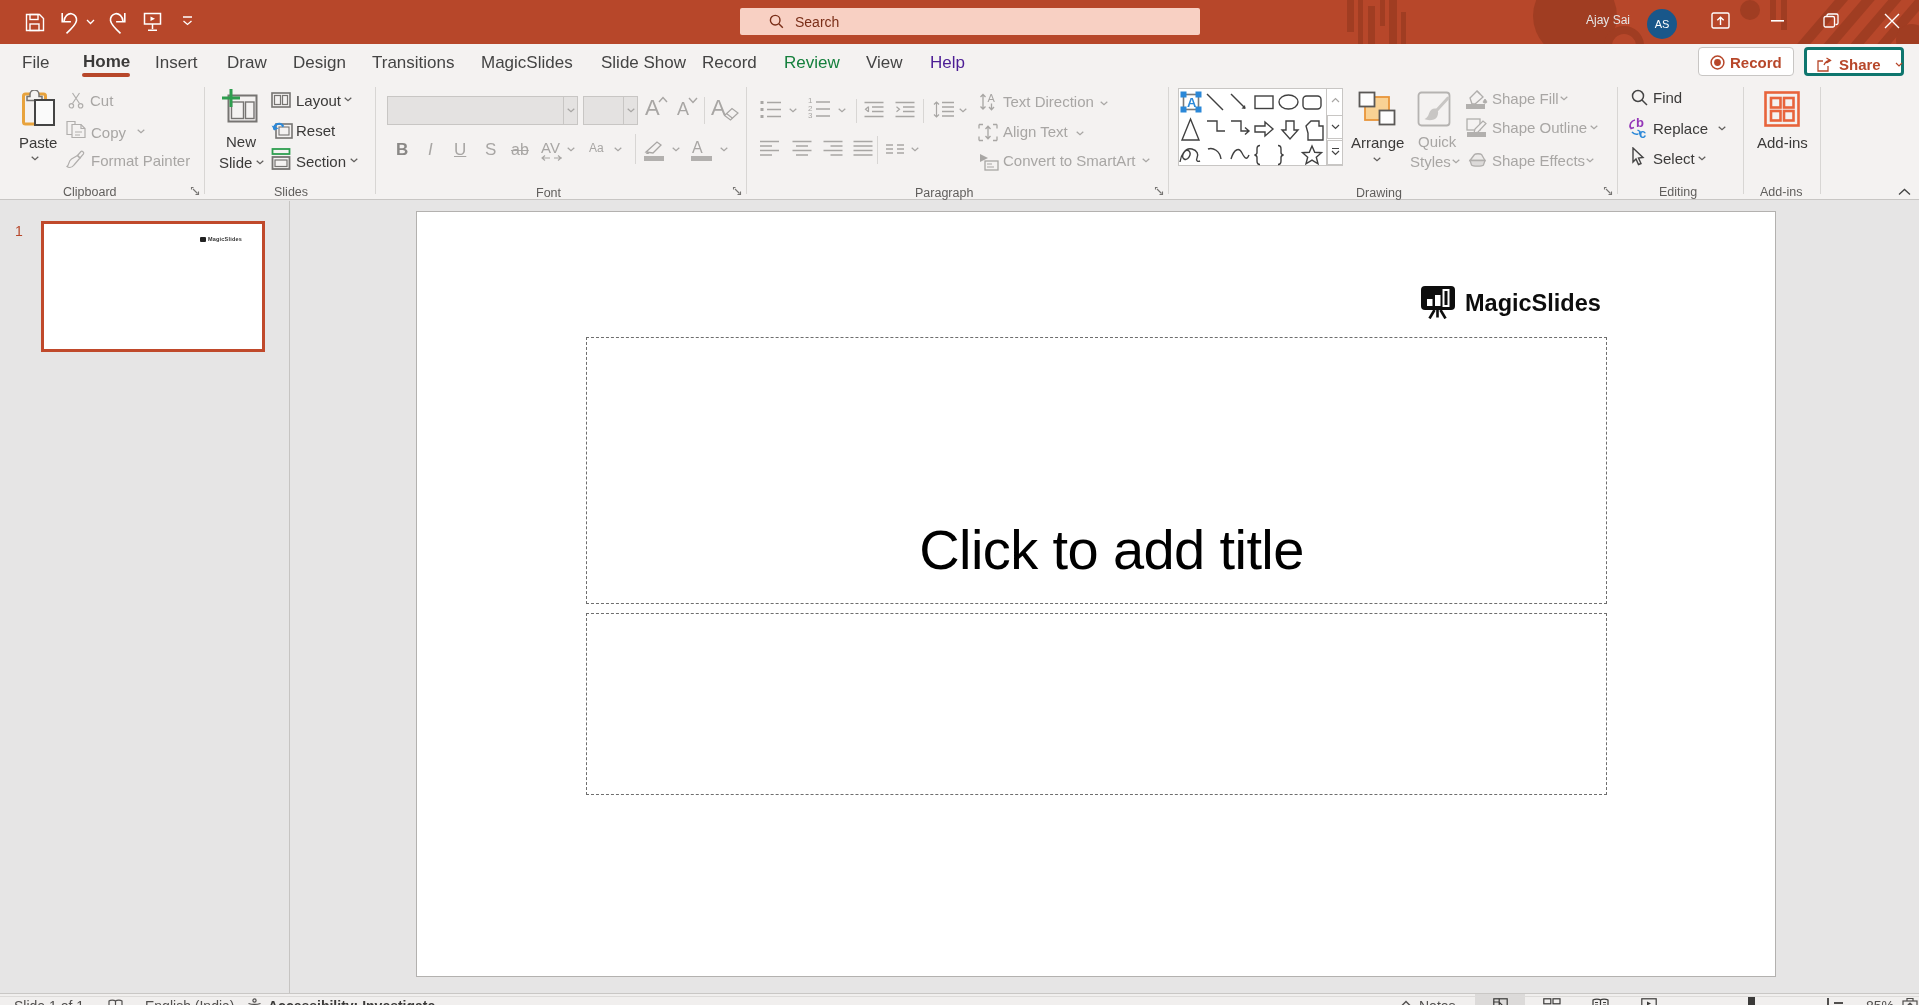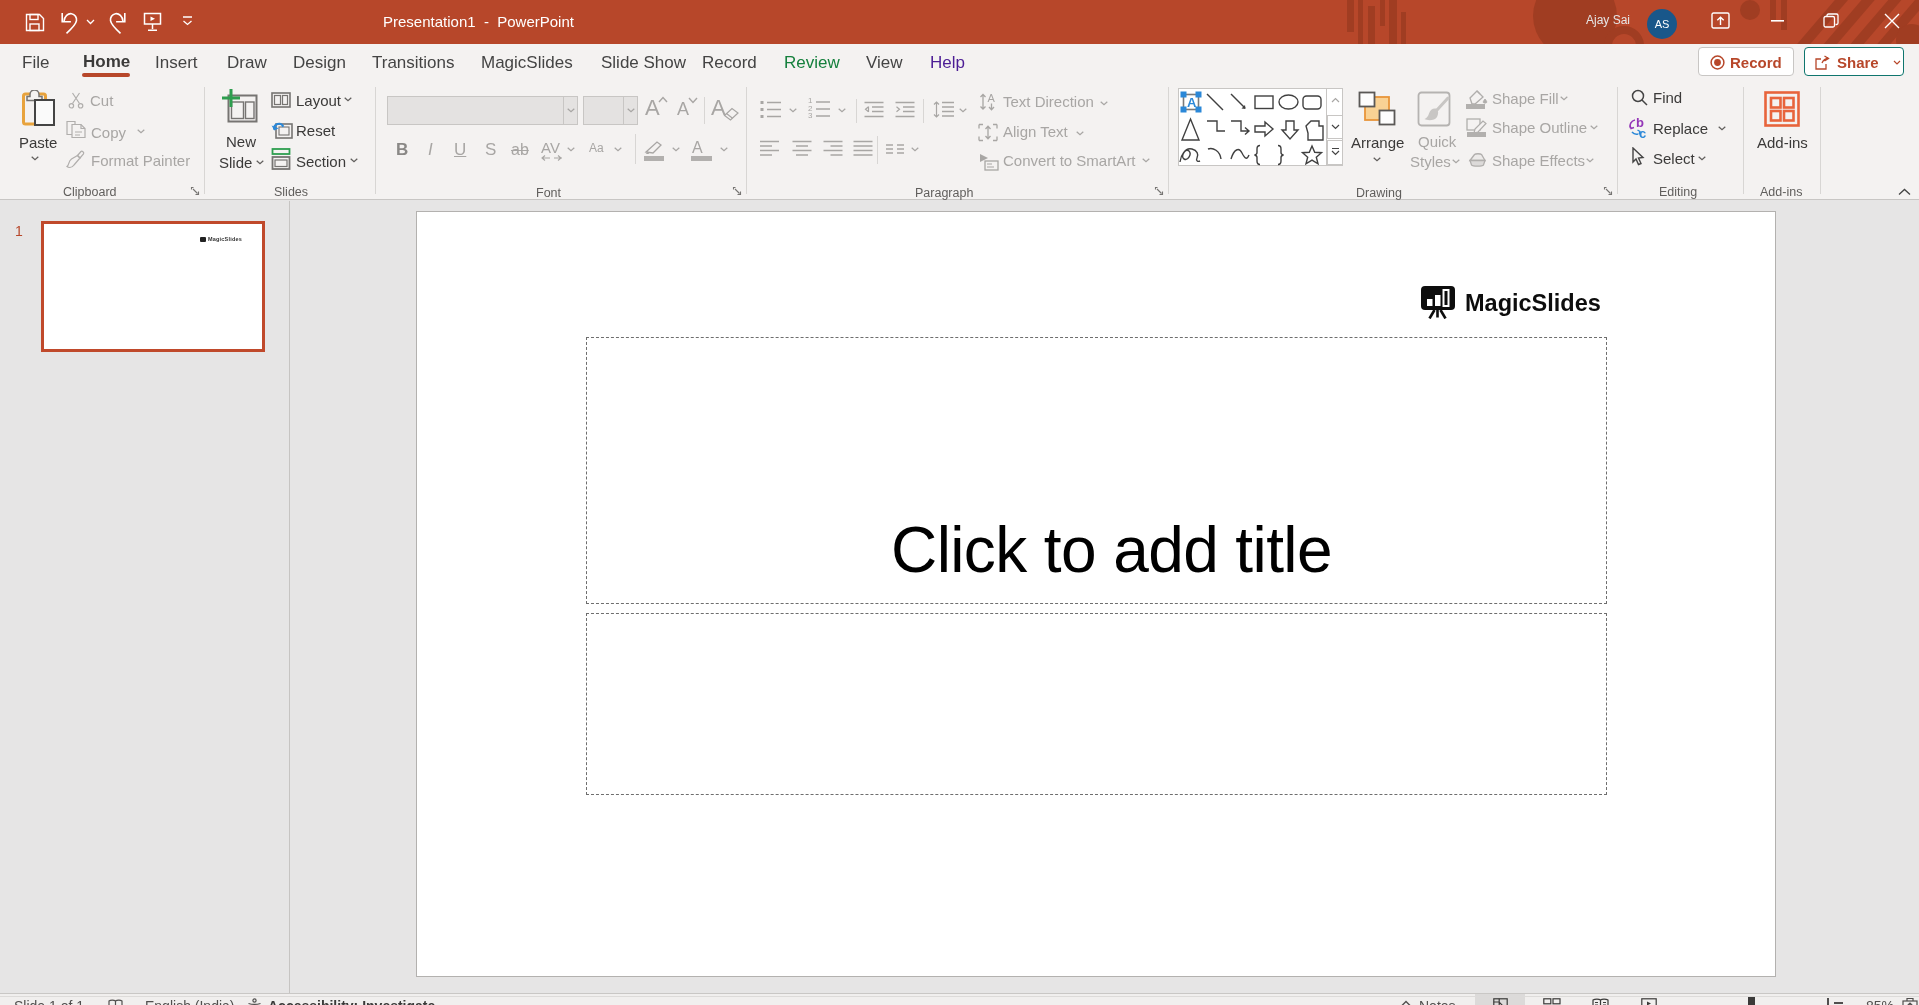--- a/index.html
+++ b/index.html
@@ -60,22 +60,28 @@
     <path d="M15 10.2 C14.5 5.2 11 2.2 7.5 2.7 C4 3.2 2 6.7 2.5 9.7 C3 12.7 5 15.7 12.5 22.3"></path>
   </svg>
   <svg class="abs" style="left:143px;top:12px" width="20" height="20" viewBox="0 0 20 20" fill="none" stroke="#fff" stroke-width="1.5">
     <rect x="1.5" y="1.5" width="16" height="10.5"></rect>
     <path d="M7.5 4.5l4.5 2.3-4.5 2.3z" fill="#fff" stroke="none"></path>
     <path d="M9.5 12v5M5 18.2h9"></path>
   </svg>
   <svg class="abs" style="left:182px;top:16px" width="11" height="11" viewBox="0 0 11 11" fill="none" stroke="#fff" stroke-width="1.3">
     <path d="M1 1h9M1.5 5l4 3.5 4-3.5"></path>
   </svg>
-  <div class="abs" style="left:383px;top:13px;width:500px;color:#fff;font-size:15px">Presentation1&nbsp;&nbsp;-&nbsp;&nbsp;PowerPoint</div>
-
+
+  <div class="abs" style="left:740px;top:8px;width:460px;height:27px;background:#f8d0c3;border-radius:2px">
+    <svg class="abs" style="left:29px;top:6px" width="15" height="15" viewBox="0 0 15 15" fill="none" stroke="#7a2e18" stroke-width="1.4">
+      <circle cx="6.2" cy="6.2" r="4.8"></circle>
+        <line x1="9.8" y1="9.8" x2="13.8" y2="13.8"></line>
+    </svg>
+    <div class="abs" style="left:55px;top:6px;color:#7a2e18;font-size:14px">Search</div>
+  </div>
 
   <div class="abs" style="left:1586px;top:13px;color:#e5e5e5;font-size:12px">Ajay Sai</div>
   <div class="abs" style="left:1647px;top:9px;width:30px;height:30px;border-radius:50%;background:#19578a;color:#fff;font-size:11px;text-align:center;line-height:30px">AS</div>
   <svg class="abs" style="left:1711px;top:12px" width="19" height="17" viewBox="0 0 19 17" fill="none" stroke="#fff" stroke-width="1.4">
     <rect x="1" y="1" width="17" height="15" rx="1.5"></rect>
     <path d="M9.5 13V5.5M6.3 8.3l3.2-3 3.2 3"></path>
   </svg>
   <svg class="abs" style="left:1771px;top:20px" width="13" height="2" viewBox="0 0 13 2">
       <rect width="13" height="1.6" fill="#fff"></rect>
     </svg>
@@ -103,21 +109,21 @@
   <div class="abs" style="left:866px;top:9px;font-size:17px;color:#444">View</div>
   <div class="abs" style="left:930px;top:9px;font-size:17px;color:#4c1d95">Help</div>
 
   <div class="abs" style="left:1698px;top:3px;width:96px;height:29px;border:1px solid #c8c6c4;border-radius:4px;background:#fff">
     <svg class="abs" style="left:11px;top:7px" width="15" height="15" viewBox="0 0 15 15">
         <circle cx="7.5" cy="7.5" r="6.4" fill="none" stroke="#b7472a" stroke-width="1.5"></circle>
         <circle cx="7.5" cy="7.5" r="3.4" fill="#b7472a"></circle>
       </svg>
     <div class="abs" style="left:31px;top:6px;font-size:15px;color:#b7472a;font-weight:bold">Record</div>
   </div>
-  <div class="abs" style="left:1804px;top:3px;width:100px;height:29px;border:1px solid #0f766e;border-radius:4px;background:#fff">
+  <div class="abs" style="left:1804px;top:3px;width:100px;height:29px;border:3px solid #0f766e;border-radius:4px;background:#fff">
     <svg class="abs" style="left:9px;top:7px" width="16" height="15" viewBox="0 0 16 15" fill="none" stroke="#b7472a" stroke-width="1.3">
       <path d="M7 4H2v10h10V9"></path>
         <path d="M8 8c1.5-3.5 4-4.5 6.5-4.5M10.5 1l4 2.5-4 2.5"></path>
       </svg>
     <div class="abs" style="left:32px;top:6px;font-size:15px;color:#b7472a;font-weight:bold">Share</div>
     <svg class="abs" style="left:88px;top:12px" width="8" height="6" viewBox="0 0 8 6" fill="none" stroke="#b7472a" stroke-width="1.2">
         <path d="M1 1l3 3 3-3"></path>
       </svg>
   </div>
 </div>
@@ -517,21 +523,21 @@
       <rect x="22.5" y="4" width="5" height="16" fill="none" stroke="#fff" stroke-width="2"></rect>
       <g stroke="#0d0d0d" stroke-width="2.6">
         <line x1="16.5" y1="24" x2="16.5" y2="31.5"></line>
         <line x1="13.5" y1="24" x2="8.5" y2="32.5"></line>
         <line x1="19.5" y1="24" x2="24.5" y2="32.5"></line>
       </g>
     </svg>
     <div class="abs" style="left:1048px;top:78px;font-size:23.5px;font-weight:bold;color:#0d0d0d">MagicSlides</div>
 
     <div class="abs" style="left:169px;top:125px;width:1021px;height:267px;border:1px dashed #6e6e6e"></div>
-    <div class="abs" style="left:184px;top:296px;width:1021px;text-align:center;font-size:64px;line-height:84px;letter-spacing:-0.6px;color:#000">Click to add title</div>
+    <div class="abs" style="left:184px;top:296px;width:1021px;text-align:center;font-size:56px;line-height:84px;letter-spacing:-0.6px;color:#000">Click to add title</div>
 
     <div class="abs" style="left:169px;top:401px;width:1021px;height:182px;border:1px dashed #6e6e6e"></div>
   </div>
 </div>
 
 <div class="abs" id="statusbar" style="left:0;top:993px;width:1919px;height:12px;background:#f1efee;border-top:1px solid #c9c7c5;overflow:hidden">
   <div class="abs" style="left:0;top:2px;width:1919px;height:1px;background:#dddbd9"></div>
   <div class="abs" style="left:14px;top:4px;font-size:14px;color:#514f4e">Slide 1 of 1</div>
   <svg class="abs" style="left:108px;top:5px" width="15" height="12" viewBox="0 0 15 12" fill="none" stroke="#514f4e" stroke-width="1.2">
       <path d="M7.5 2C6 0.8 2.5 0.8 1 2v9c1.5-1.2 5-1.2 6.5 0 1.5-1.2 5-1.2 6.5 0V2c-1.5-1.2-5-1.2-6.5 0zM7.5 2v9"></path>

